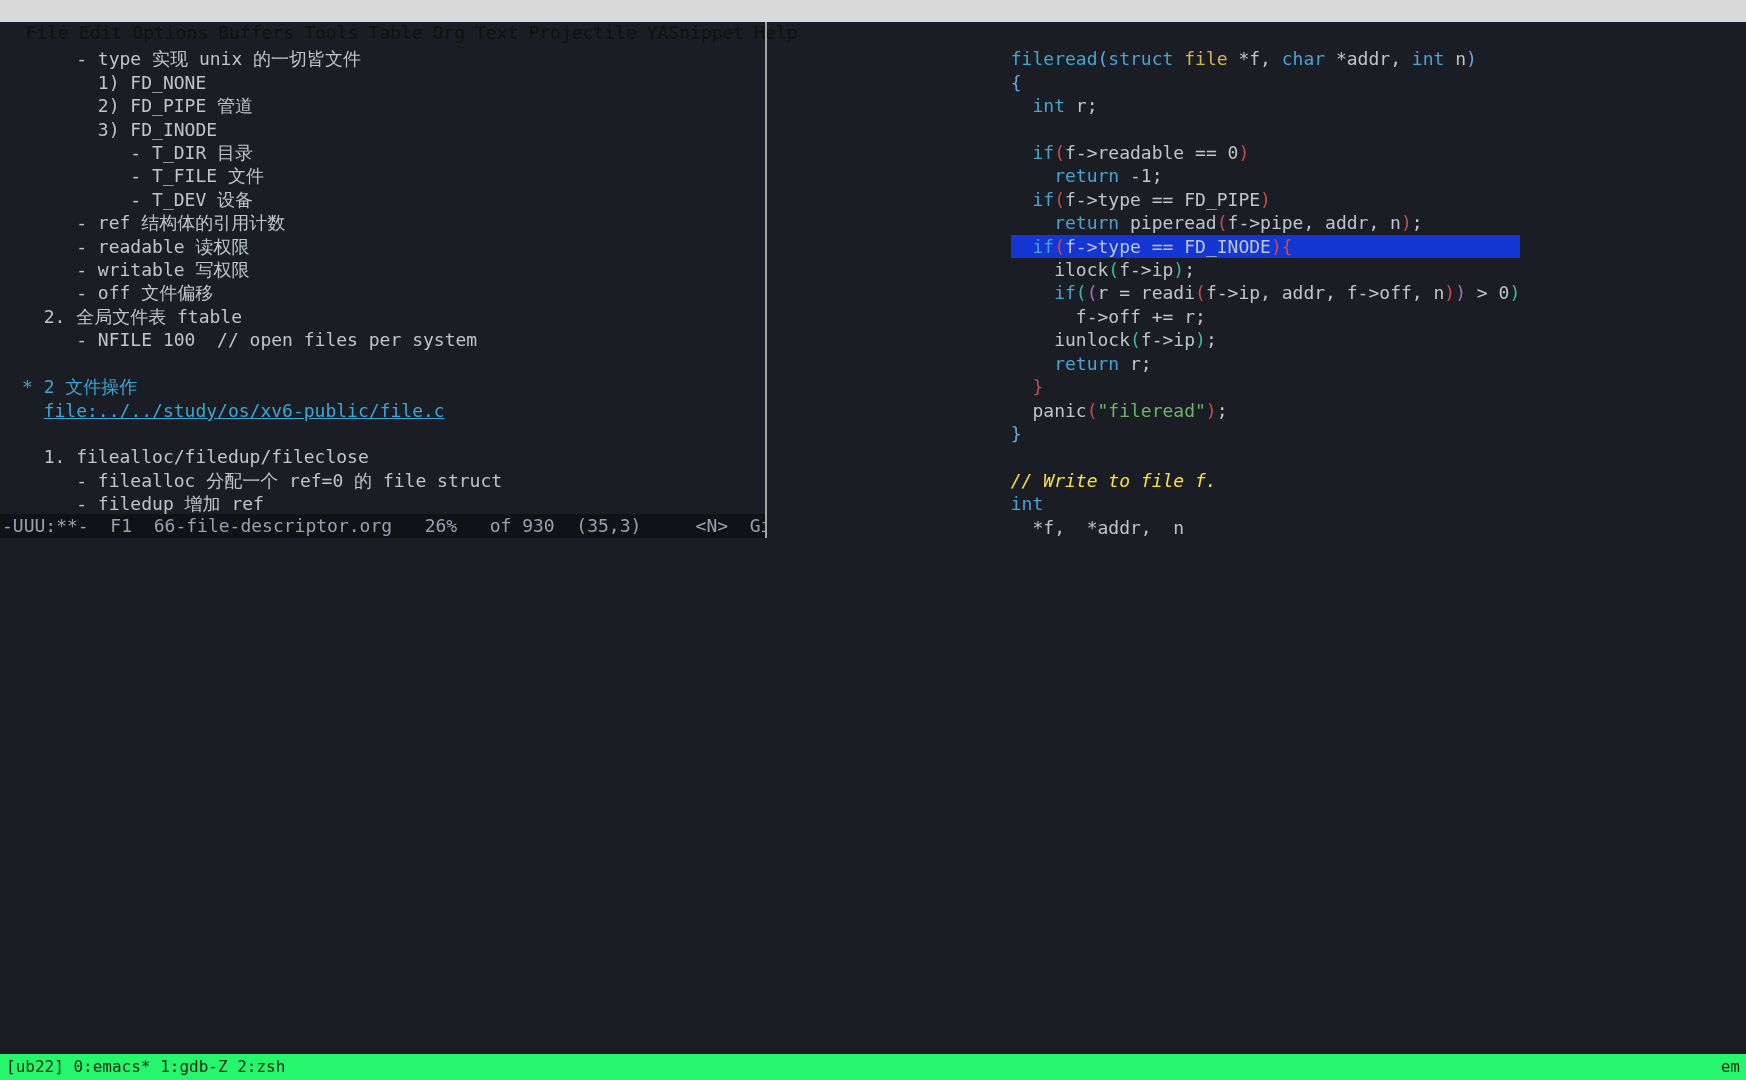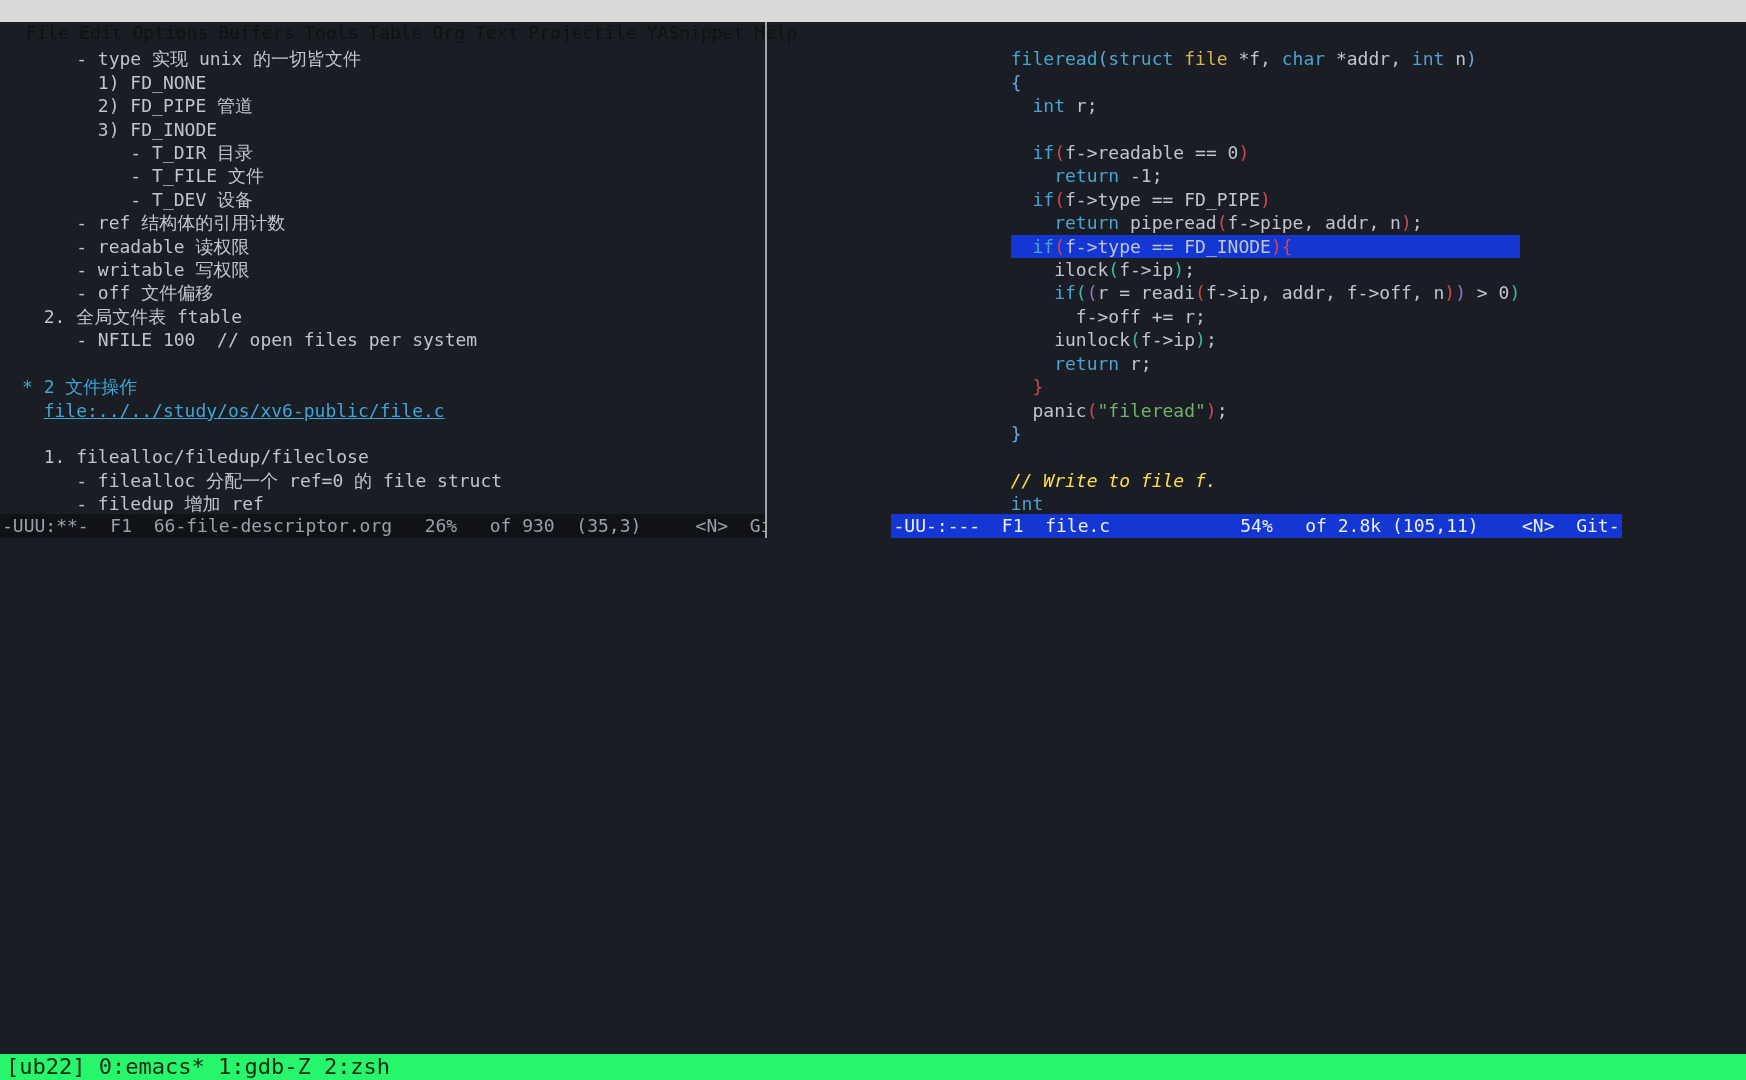--- a/index.html
+++ b/index.html
@@ -53,24 +53,23 @@
   white-space: pre;
   overflow: hidden;
 }
 .modeline.active { background: #1437d4; color: #eaeef5; }
 .tmux {
   background: #27f56b;
   color: #0a2a12;
   height: 26px;
   line-height: 26px;
   padding: 0 6px;
-  font-size: 22px;
+  font-size: 16px;
   display: flex;
   justify-content: space-between;
-  flex-direction: column;
 }
 .org-h1 { color: #3ea6d6; }
 .org-link { color: #3ea6d6; text-decoration: underline; }
 
 .kw { color: #4aa3d1; }
 .ty { color: #d7b84a; }
 .fn { color: #3fa9cc; }
 .str { color: #6fb36c; }
 .cmt { color: #fde047; font-style: italic; }
 .punc-red { color: #c94b4b; }
@@ -154,21 +153,20 @@
 
   f-&gt;writable == 0
      -1;
   f-&gt;type == FD_PIPE
      pipewritef-&gt;pipe, addr, n;
   f-&gt;type == FD_INODE
     
     
     
 </div>
-    <div class="modeline active">-UU-:---  F1  file.c            54%   of 2.8k (105,11)    &lt;N&gt;  Git-</div>
   </div>
 </div>
 
 <div class="blank-area"></div>
 
 <div class="tmux">
   <span>[ub22] 0:emacs* 1:gdb-Z 2:zsh</span>
   <span>em</span>
 </div>
 

